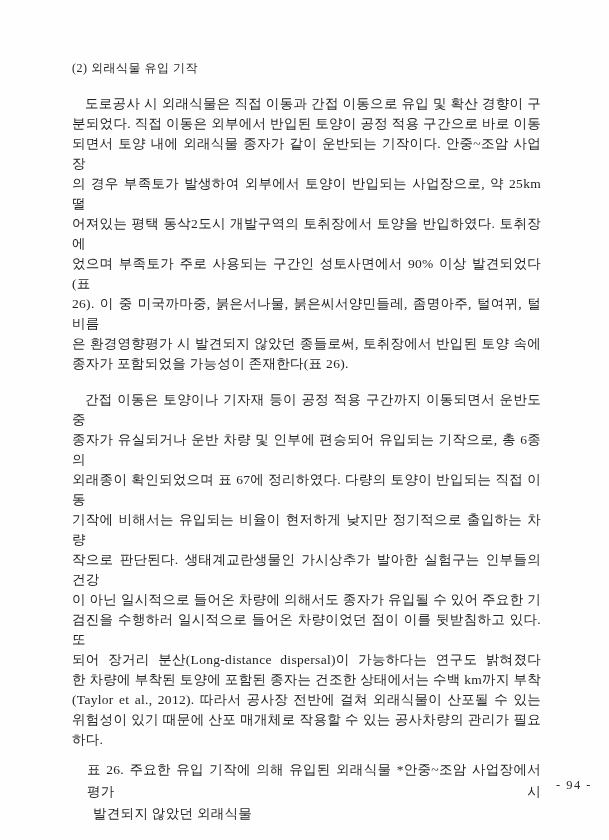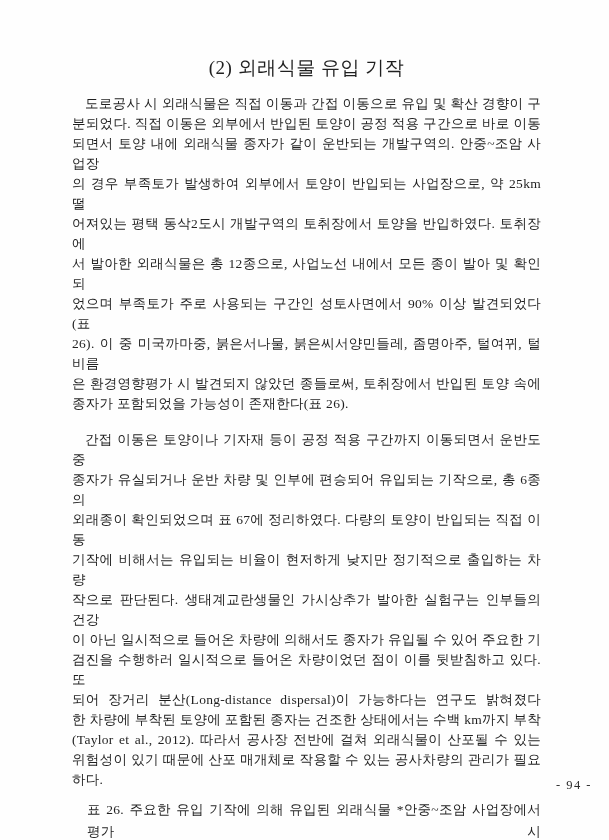--- a/index.html
+++ b/index.html
@@ -13,26 +13,25 @@
     color: #1f1f1f;
     overflow: hidden;
   }
   .content {
     position: absolute;
     left: 67px;
     top: 58px;
     width: 474px;
   }
   .heading {
-    font-size: 19px;
+    font-size: 12px;
     line-height: 20px;
     font-weight: normal;
     margin: 0 0 0 5px;
     letter-spacing: 0.5px;
-    text-align: center;
   }
   .para {
     margin: 6px 0 0 5px;
     font-size: 13.5px;
     line-height: 20px;
   }
   .line {
     text-align: justify;
     text-align-last: justify;
     white-space: normal;
@@ -63,24 +62,23 @@
 <body>
 
 <div class="page">
   <div class="content">
 
     <h2 class="heading">(2) 외래식물 유입 기작</h2>
 
     <div class="para">
       <div class="line first">도로공사 시 외래식물은 직접 이동과 간접 이동으로 유입 및 확산 경향이 구</div>
       <div class="line">분되었다. 직접 이동은 외부에서 반입된 토양이 공정 적용 구간으로 바로 이동</div>
-      <div class="line">되면서 토양 내에 외래식물 종자가 같이 운반되는 개발구역의. 안중~조암 사업장</div>
+      <div class="line">되면서 토양 내에 외래식물 종자가 같이 운반되는 기작이다. 안중~조암 사업장</div>
       <div class="line">의 경우 부족토가 발생하여 외부에서 토양이 반입되는 사업장으로, 약 25km 떨</div>
       <div class="line">어져있는 평택 동삭2도시 개발구역의 토취장에서 토양을 반입하였다. 토취장에</div>
-      <div class="line">서 발아한 외래식물은 총 12종으로, 사업노선 내에서 모든 종이 발아 및 확인되</div>
       <div class="line">었으며 부족토가 주로 사용되는 구간인 성토사면에서 90% 이상 발견되었다(표</div>
       <div class="line">26). 이 중 미국까마중, 붉은서나물, 붉은씨서양민들레, 좀명아주, 털여뀌, 털비름</div>
       <div class="line">은 환경영향평가 시 발견되지 않았던 종들로써, 토취장에서 반입된 토양 속에</div>
       <div class="line last">종자가 포함되었을 가능성이 존재한다(표 26).</div>
     </div>
 
     <div class="para">
       <div class="line first">간접 이동은 토양이나 기자재 등이 공정 적용 구간까지 이동되면서 운반도중</div>
       <div class="line">종자가 유실되거나 운반 차량 및 인부에 편승되어 유입되는 기작으로, 총 6종의</div>
       <div class="line">외래종이 확인되었으며 표 67에 정리하였다. 다량의 토양이 반입되는 직접 이동</div>

